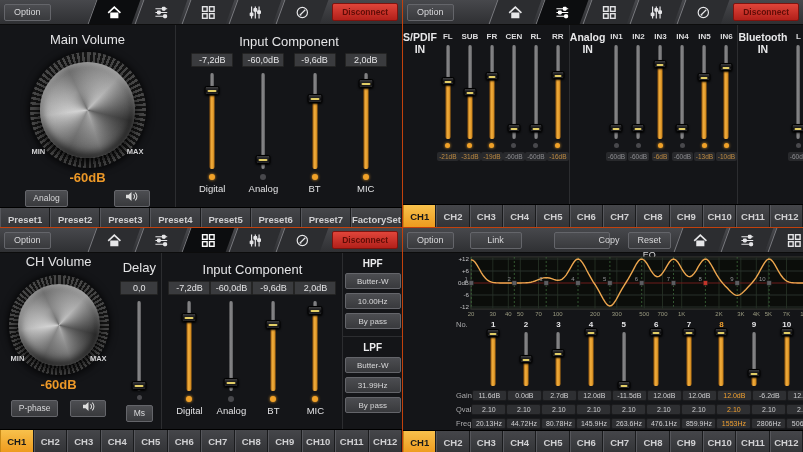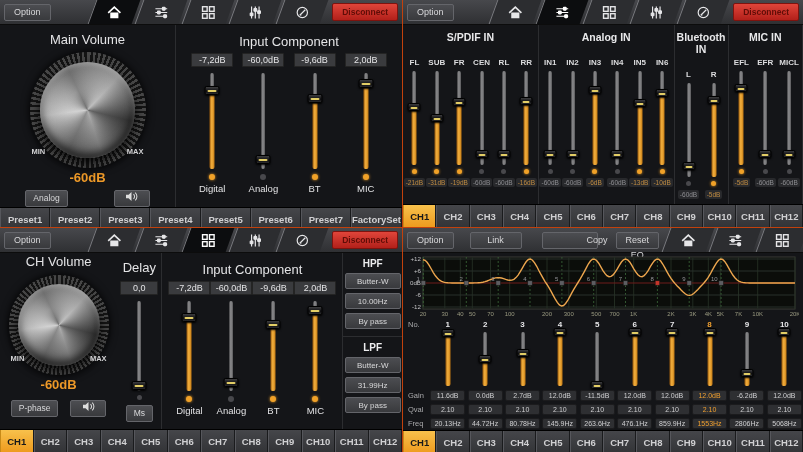--- a/index.html
+++ b/index.html
@@ -53,46 +53,46 @@
 .input-col .vslider{margin-top:6px;}
 .input-col .led{margin-top:5px;}
 .ch-label{font-size:9.5px;color:#e2e2e4;margin-top:3px;}
 
 .tabrow{flex:0 0 23px;display:flex;background:#121315;border-top:1px solid #000;}
 .tab{flex:1;display:flex;align-items:center;justify-content:center;font-size:9.5px;font-weight:bold;color:#d0d0d2;background:linear-gradient(#45464a,#333437);border-left:1px solid #56575c;border-right:1px solid #1a1b1d;}
 .tab.active{background:linear-gradient(#f8c14c,#ee9b1e);color:#191919;border-left-color:#c8competent;}
 .tab.active{border-left-color:#c88a18;}
 
 .mixer-body{flex:1;display:flex;}
-.mix-group{display:flex;flex-direction:column;border-right:1px solid #2c2d30;}
+.mix-group{display:flex;border-right:1px solid #2c2d30;}
 .mix-title{font-size:10.5px;color:#e8e8ea;text-align:center;margin-top:6px;font-weight:bold;}
 .mix-row{flex:1;display:flex;justify-content:space-evenly;}
 .mix-col{display:flex;flex-direction:column;align-items:center;width:22px;}
-.mix-label{font-size:8px;font-weight:bold;color:#dcdcde;margin-top:15px;}
+.mix-label{font-size:8px;font-weight:bold;color:#dcdcde;margin-top:7px;}
 .mix-col .vslider{width:14px;margin-top:4px;}
 .mix-col .vslider .handle{width:13px;height:8px;}
 .mix-col .led{width:5px;height:5px;margin-top:4px;}
 .mix-db{font-size:6.5px;background:#28292c;border-radius:2px;color:#c08c42;padding:1px 2px;margin-top:4px;white-space:nowrap;}
 .mix-db.off{color:#8e8e92;}
 
 .chan-body{flex:1;display:flex;}
 .chvol-sec{width:130px;display:flex;flex-direction:column;align-items:center;}
 .chvol-sec .sec-title{margin-top:1px;text-align:right;}
 .delay-sec{width:50px;display:flex;flex-direction:column;align-items:center;border-right:1px solid #2c2d30;}
 .delay-sec .sec-title{margin-top:7px;}
 .delay-sec .value-badge{margin-top:6px;min-width:38px;}
 .delay-sec .vslider{margin-top:6px;}
 .delay-sec .led{margin-top:4px;width:5px;height:5px;}
 .btn.small{font-size:8.5px;padding:0 7px;}
 .filters{width:66px;display:flex;flex-direction:column;align-items:center;border-left:1px solid #2c2d30;}
 .filt-title{font-size:10px;font-weight:bold;color:#ececee;margin-top:5px;}
 .filt-btn{font-size:8px;margin-top:4px;width:56px;height:16px;padding:0;}
 .filt-div{width:100%;height:1px;background:#2c2d30;margin-top:7px;}
 
-.eq-body{flex:1;display:flex;flex-direction:column;}
+.eq-body{flex:1;display:flex;flex-direction:column;margin-left:48px;}
 .eq-graph{flex:0 0 64px;margin:2px 4px 0;}
 .eq-graph svg{display:block;width:392px;height:64px;}
 .eq-row{display:flex;align-items:center;}
 .eq-lab{width:26px;font-size:7.5px;color:#aaaaac;padding-left:5px;}
 .eq-cols{flex:1;display:flex;}
 .eq-col{flex:1;display:flex;flex-direction:column;align-items:center;justify-content:center;}
 .band-no{font-size:8px;font-weight:bold;color:#e6e6e8;}
 .band-no.sel{color:#f0a030;}
 .eq-sliders-row{flex:0 0 58px;}
 .eq-col .vslider{height:54px;width:14px;}
@@ -643,21 +643,21 @@
         <div class="tab">CH10</div>
         <div class="tab">CH11</div>
         <div class="tab">CH12</div>
       </div>
   </section>
 
   <section class="quad">
     <div class="topbar">
       <button class="btn">Option</button>
       <button class="btn" style="margin-left:12px;min-width:52px;">Link</button>
-      <button class="btn" style="margin-left:16px;min-width:56px;padding-left:44px;">Copy</button>
+      <button class="btn" style="margin-left:28px;min-width:56px;padding-left:44px;">Copy</button>
       <button class="btn" style="margin-left:14px;">Reset EQ</button>
       <div class="navtabs">
           <div class="navtab">
             <span class="navicon">
               <svg viewBox="0 0 14 14">
                 <path d="M1.3 7.4 L7 2 l5.7 5.4" fill="none" stroke="currentColor" stroke-width="1.5"></path>
                 <path d="M3.2 6.9 V12.3 h7.6 V6.9 z" fill="currentColor"></path>
               </svg>
             </span>
           </div>

